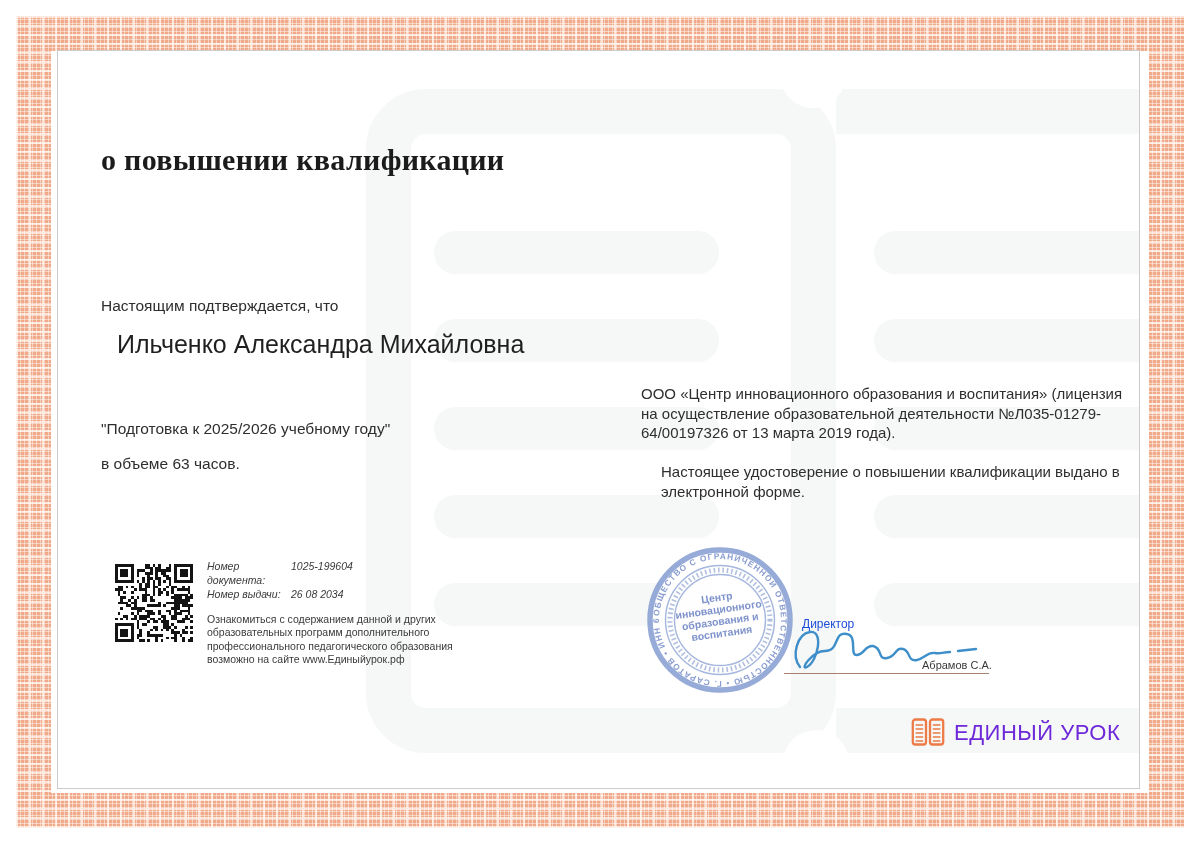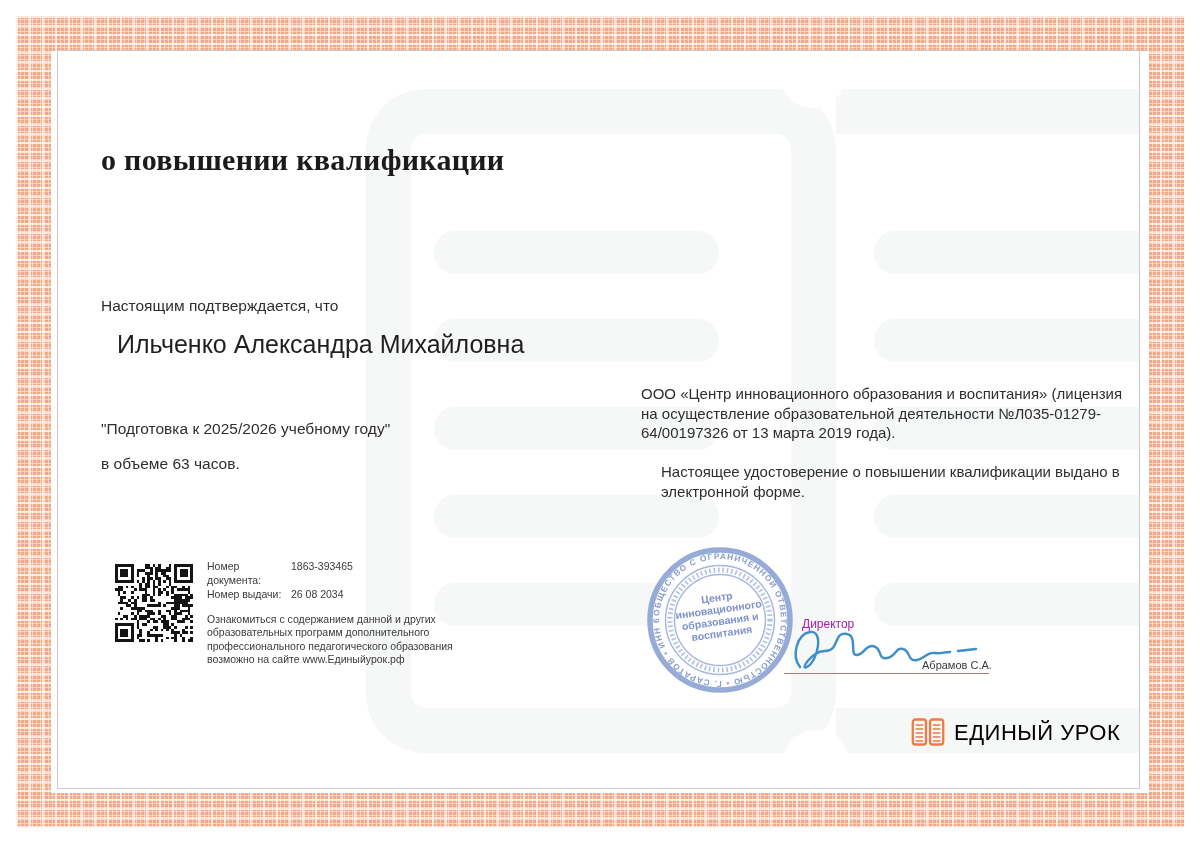--- a/index.html
+++ b/index.html
@@ -42,29 +42,29 @@
     font-size:45px;line-height:48px;letter-spacing:.5px;
   }
   .subtitle{
     font-family:"Liberation Serif",serif;font-weight:bold;color:#1b1b1b;
     font-size:30px;line-height:34px;letter-spacing:.3px;
   }
   .body-text{font-size:15.5px;color:#2e2e2e;line-height:20px;}
   .name{font-size:25px;color:#1f1f1f;line-height:30px;}
   .right-col{width:485px;font-size:15px;color:#2e2e2e;line-height:19.5px;}
   .small{font-size:10.5px;color:#3a3a3a;line-height:13.5px;}
-  .doc-row{display:flex;}
+  .doc-row{display:flex;font-style:italic;}
   .doc-row .lbl{width:84px;flex:0 0 84px;}
 
-  .sig-role{font-size:12px;color:#a21caf;}
+  .sig-role{font-size:12px;color:#1d4ed8;}
   .sig-name{font-size:11px;color:#3a3a3a;text-align:center;}
   .sig-line{border-top:1px solid #ab7f70;}
 
   .logo{display:flex;align-items:center;gap:9px;}
-  .logo-text{font-size:22px;letter-spacing:.5px;color:#000000;line-height:30px;white-space:nowrap;}
+  .logo-text{font-size:22px;letter-spacing:.5px;color:#6d28d9;line-height:30px;white-space:nowrap;}
 </style>
 </head>
 <body>
 
 <div class="band">
   <div class="band-inner"></div>
 </div>
 
 <div class="cert">
 
@@ -406,21 +406,21 @@
       <rect x="23" y="1" width="5" height="5" fill="#ffffff"></rect>
       <rect x="24" y="2" width="3" height="3" fill="#141414"></rect>
       <rect x="0" y="22" width="7" height="7" fill="#141414"></rect>
       <rect x="1" y="23" width="5" height="5" fill="#ffffff"></rect>
       <rect x="2" y="24" width="3" height="3" fill="#141414"></rect>
     </svg>
 
   <div class="abs" style="left:149px;top:509px;width:260px;">
     <div class="doc-row small">
       <span class="lbl">Номер документа:</span>
-      <span>1863-393465</span>
+      <span>1025-199604</span>
     </div>
     <div class="doc-row small" style="margin-top:1px;">
       <span class="lbl">Номер выдачи:</span>
       <span>26 08 2034</span>
     </div>
     <div class="small" style="margin-top:11px;width:256px;">Ознакомиться с содержанием данной и других образовательных программ дополнительного профессионального педагогического образования возможно на сайте www.Единыйурок.рф</div>
   </div>
 
   <svg class="abs" style="left:587px;top:494px;" width="150" height="150" viewBox="0 0 150 150" opacity="0.9">
     <circle cx="75" cy="75" r="70" fill="#ffffff" stroke="#8ba2d3" stroke-width="5.5"></circle>

